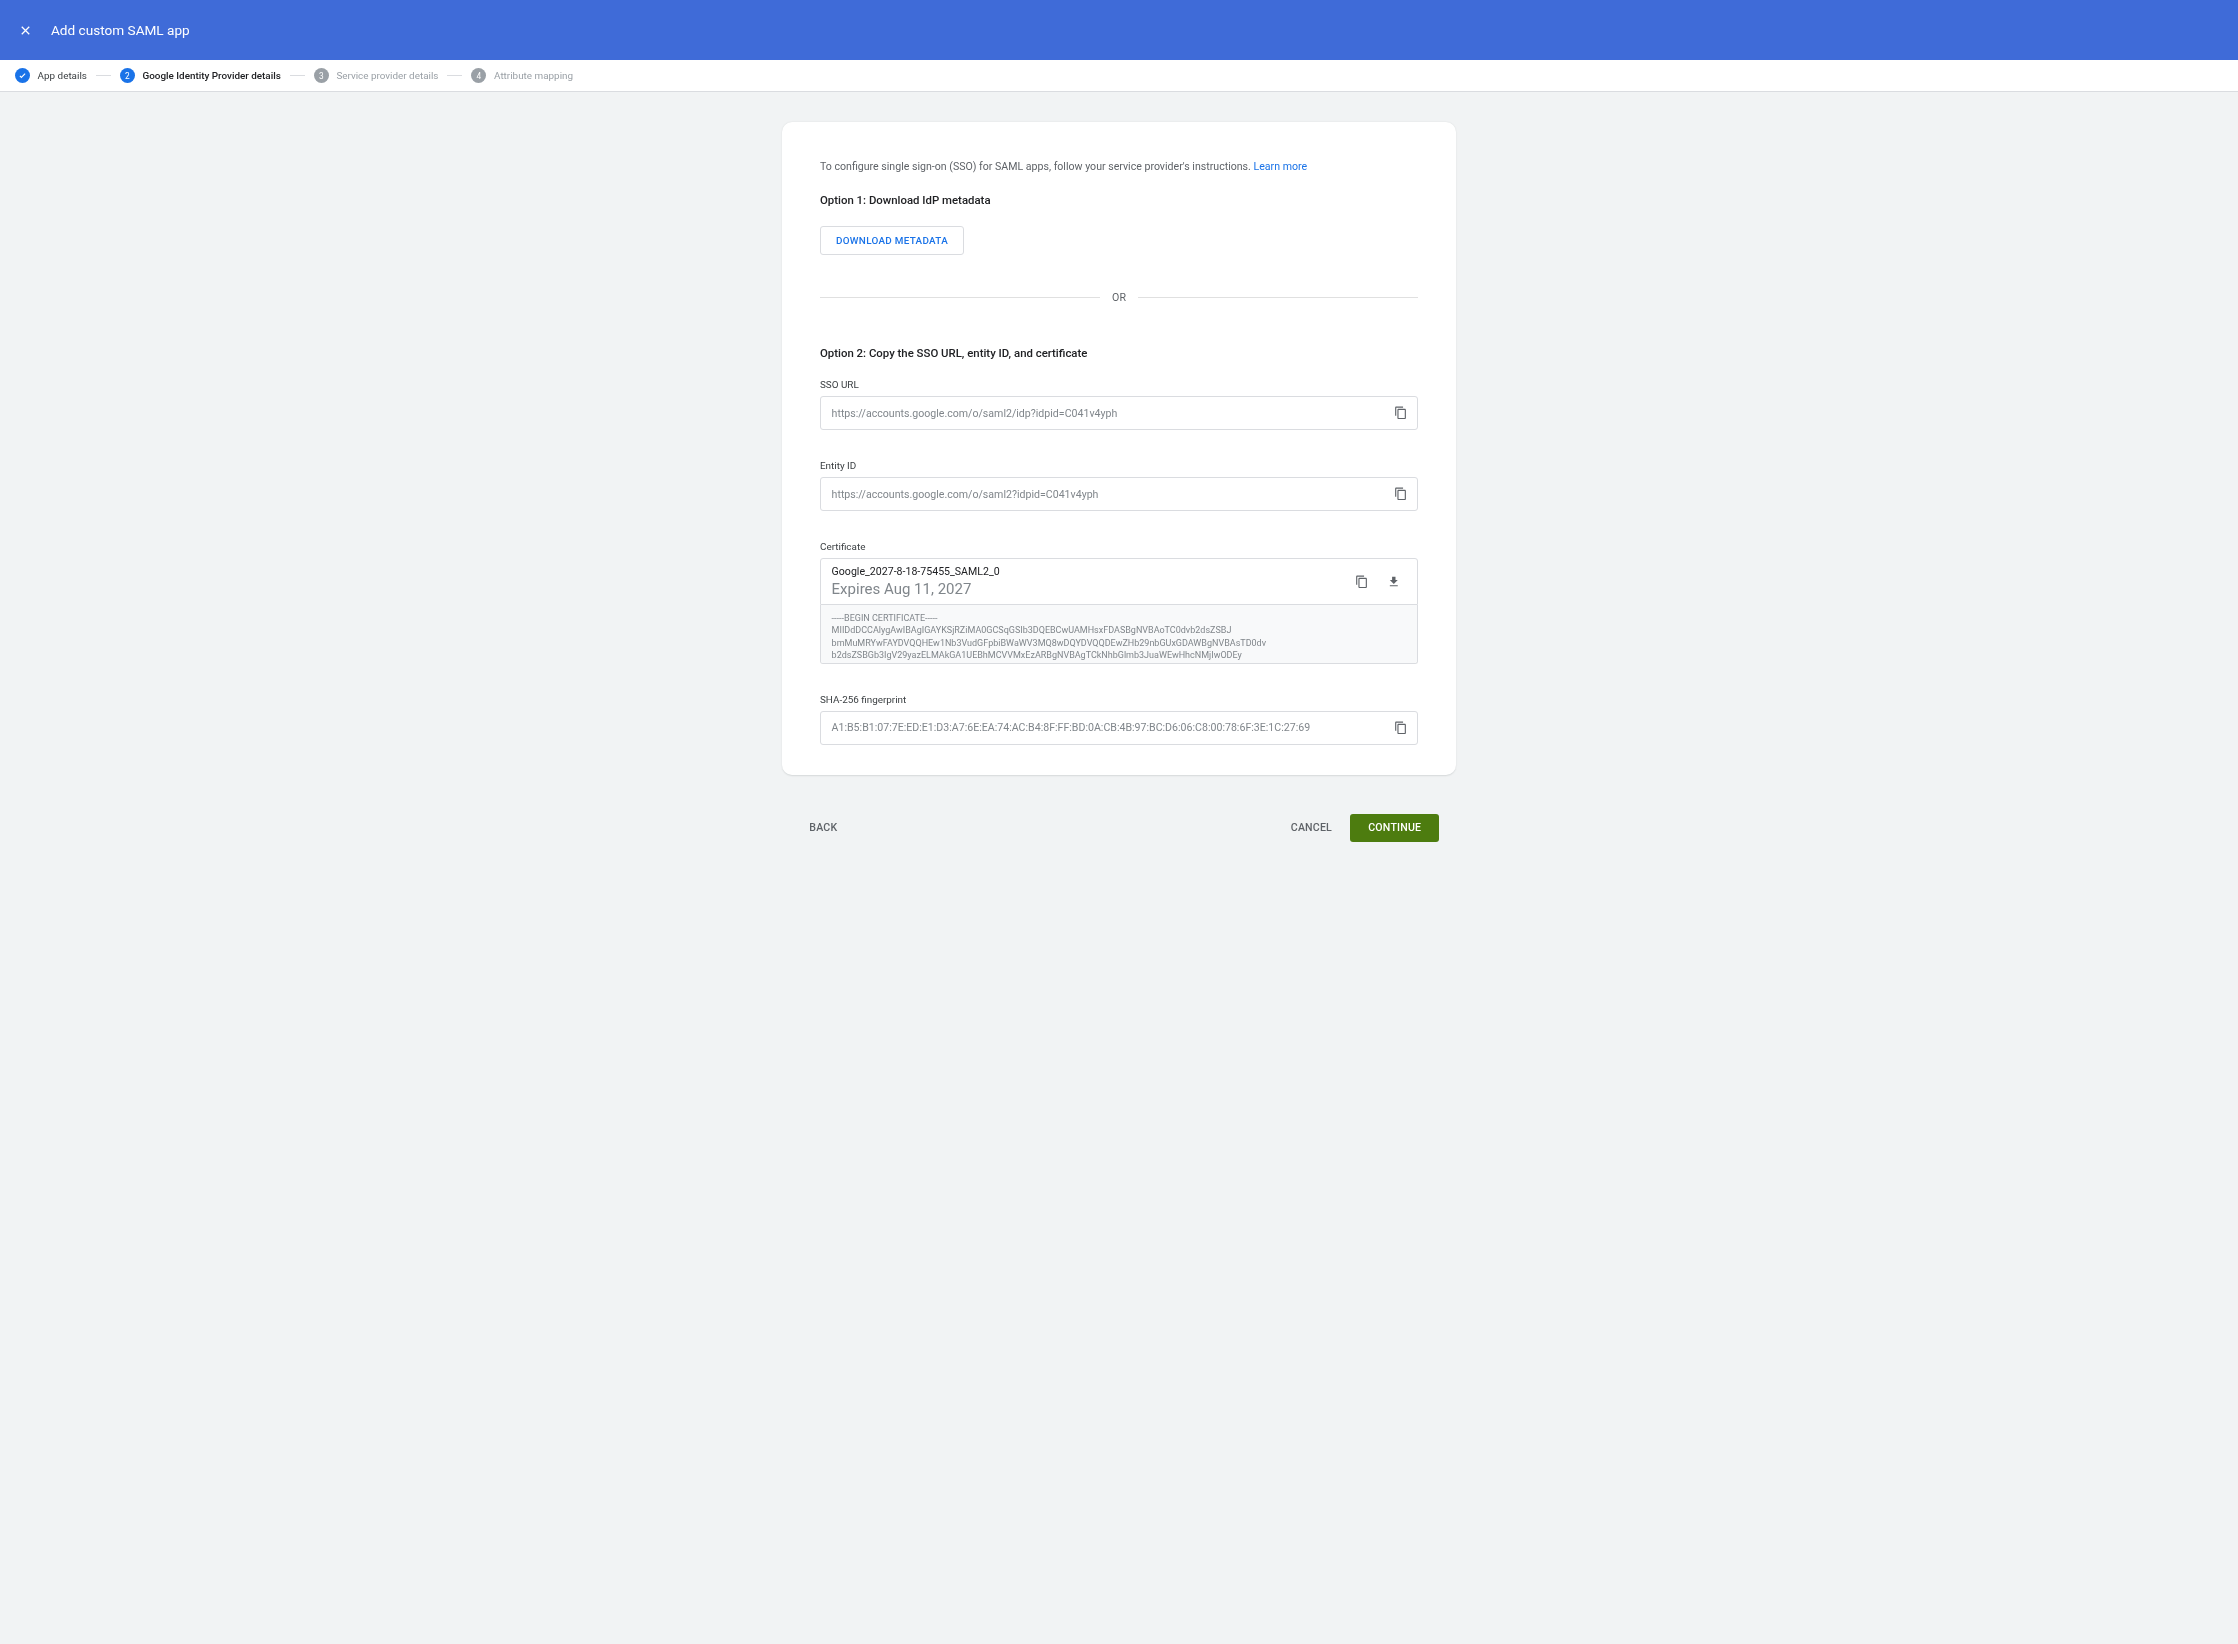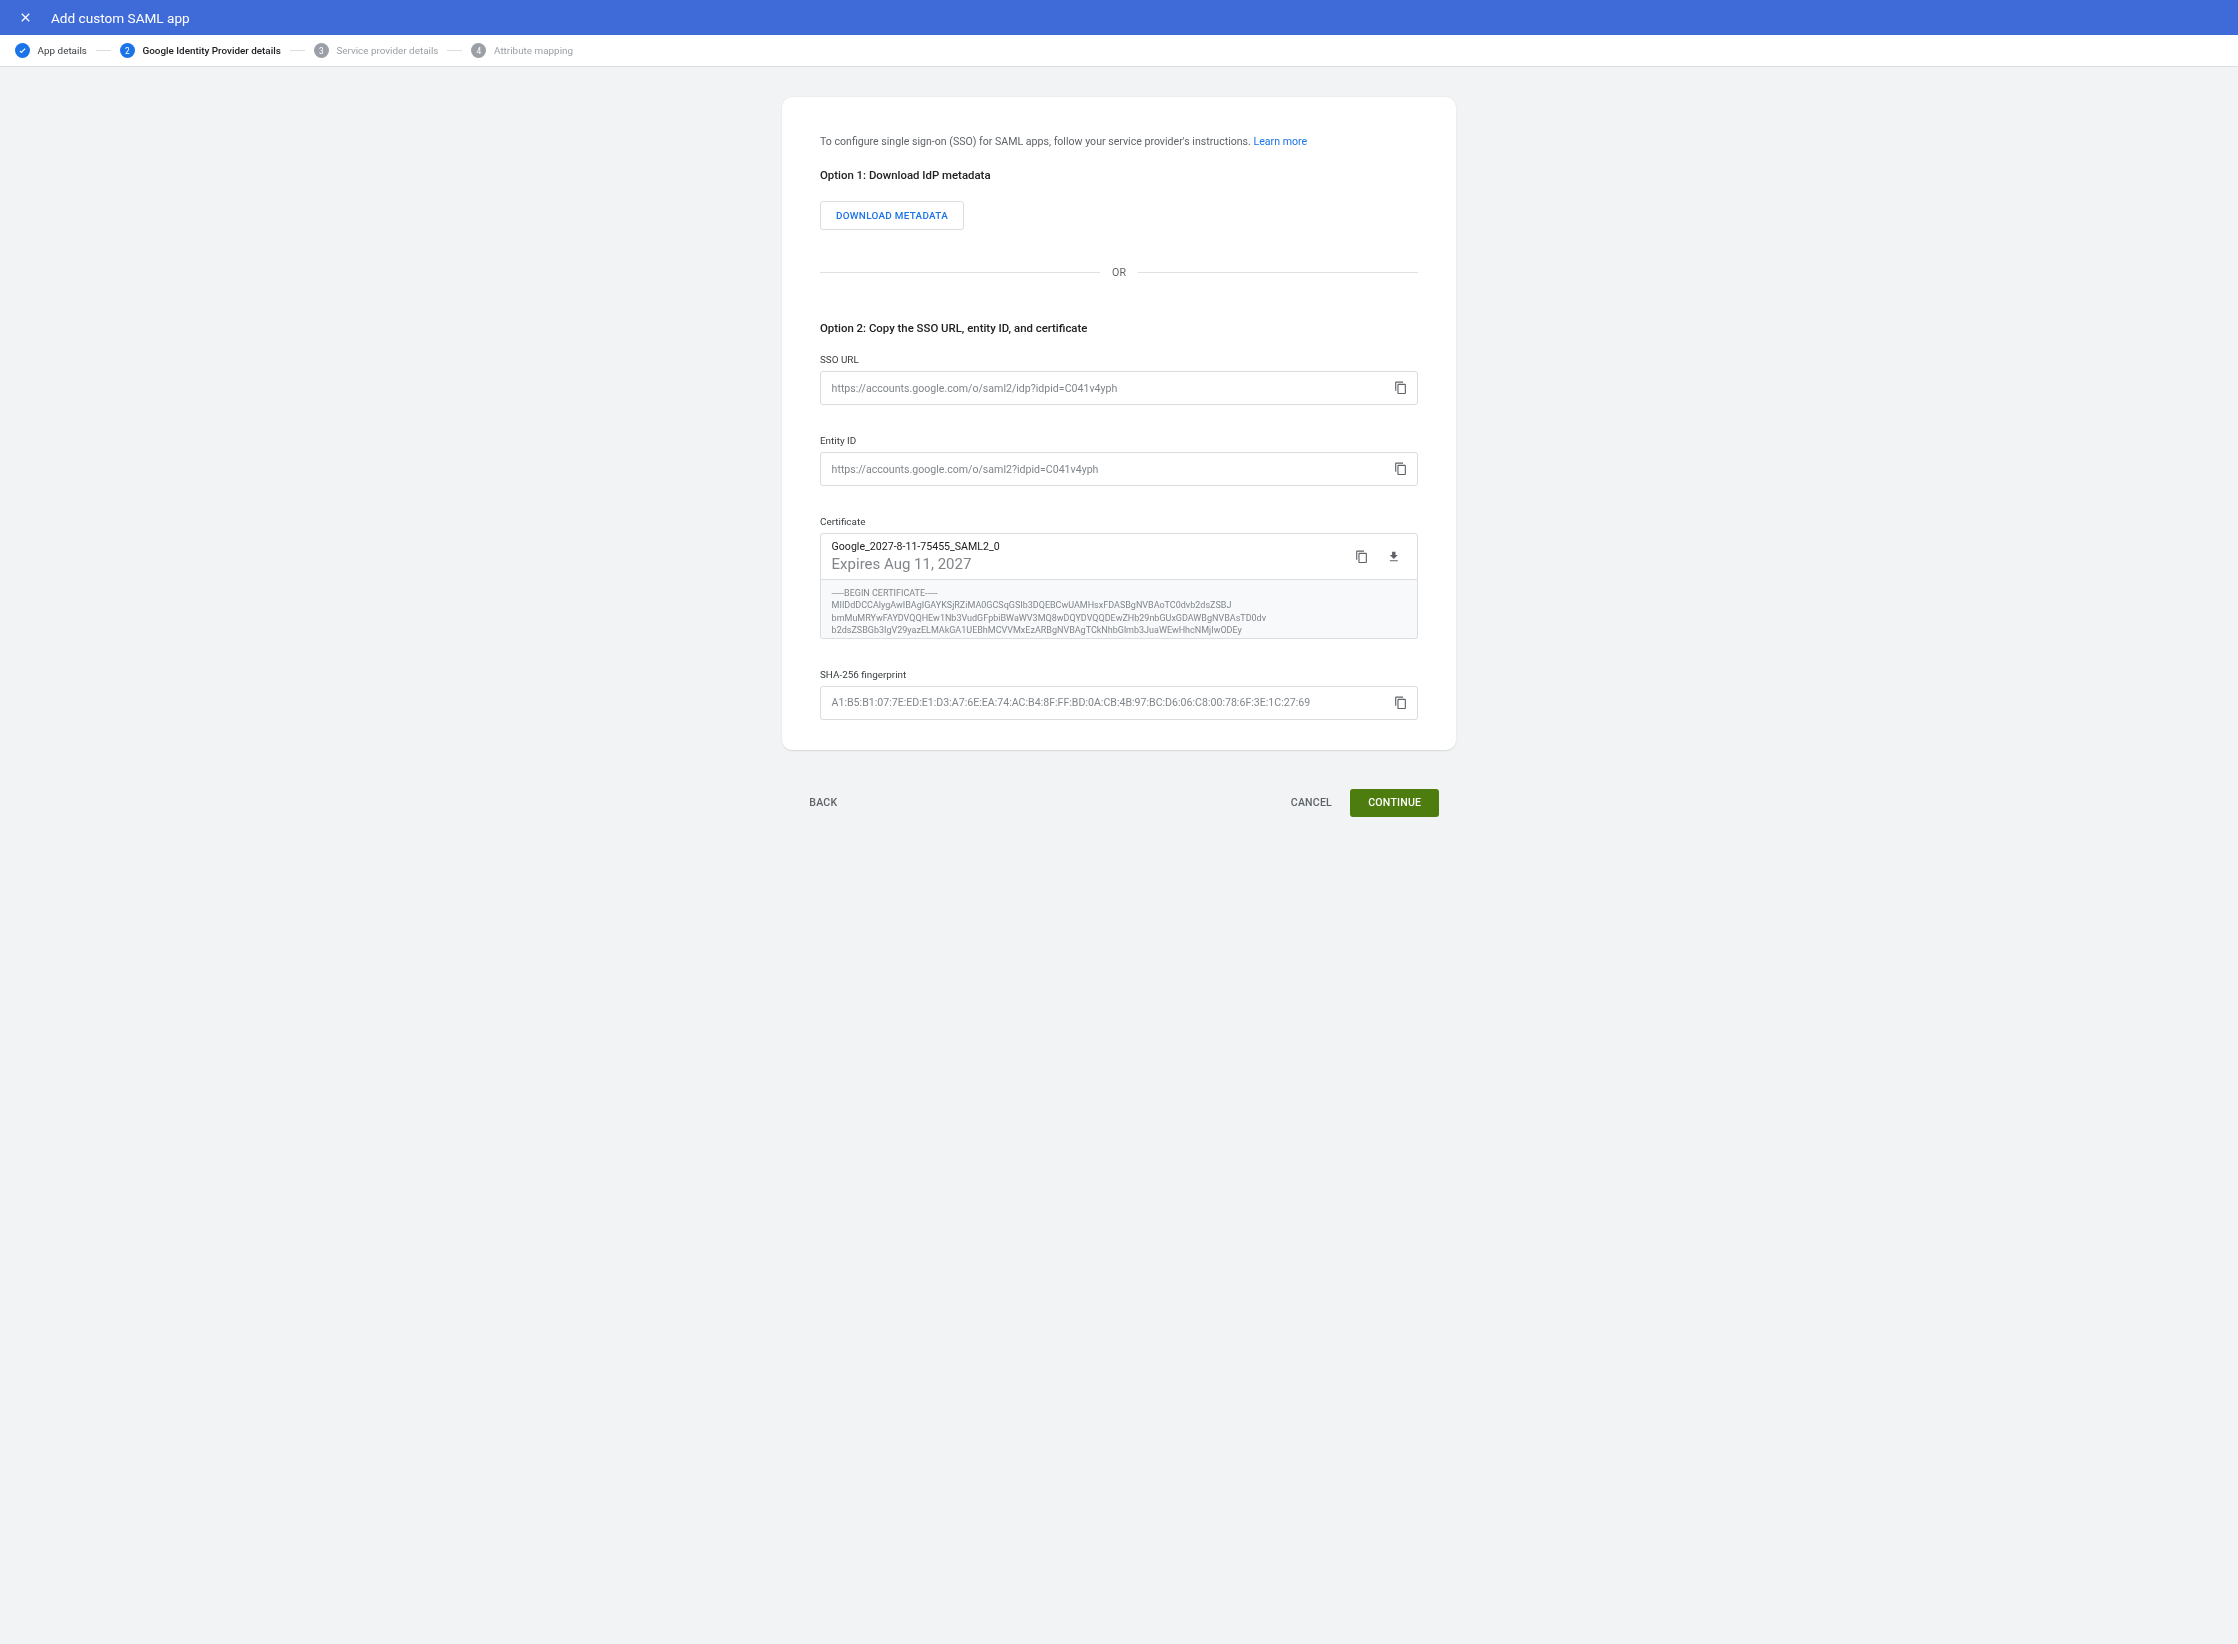--- a/index.html
+++ b/index.html
@@ -5,21 +5,21 @@
     * { box-sizing: border-box; margin: 0; padding: 0; }
     body {
       font-family: 'Google Sans', Roboto, 'Helvetica Neue', Arial, sans-serif;
       background: #f1f3f4;
       color: #3c4043;
       font-size: 10.6px;
     }
     .header {
       background: #3f6bd8;
       color: #fff;
-      height: 35px;
+      height: 60px;
       display: flex;
       align-items: center;
       padding: 0 18px;
     }
     .header .close-icon {
       width: 15px;
       height: 15px;
       margin-right: 18px;
       cursor: pointer;
     }
@@ -279,21 +279,21 @@
               <path d="M16 1H4c-1.1 0-2 .9-2 2v14h2V3h12V1zm3 4H8c-1.1 0-2 .9-2 2v14c0 1.1.9 2 2 2h11c1.1 0 2-.9 2-2V7c0-1.1-.9-2-2-2zm0 16H8V7h11v14z"></path>
             </svg>
         </span>
       </div>
     </div>
 
     <div class="field-group">
       <label class="field-label">Certificate</label>
       <div class="cert-header-box">
         <div class="cert-name-wrap">
-          <div class="cert-name">Google_2027-8-11-75455_SAML2_0</div>
+          <div class="cert-name">Google_2027-8-18-75455_SAML2_0</div>
           <div class="cert-expires">Expires Aug 11, 2027</div>
         </div>
         <span class="icon-btn">
           <svg viewBox="0 0 24 24" width="13.6" height="13.6" fill="#5f6368">
               <path d="M16 1H4c-1.1 0-2 .9-2 2v14h2V3h12V1zm3 4H8c-1.1 0-2 .9-2 2v14c0 1.1.9 2 2 2h11c1.1 0 2-.9 2-2V7c0-1.1-.9-2-2-2zm0 16H8V7h11v14z"></path>
             </svg>
         </span>
         <span class="icon-btn">
           <svg viewBox="0 0 24 24" width="13.6" height="13.6" fill="#5f6368">
               <path d="M19 9h-4V3H9v6H5l7 7 7-7zM5 18v2h14v-2H5z"></path>

